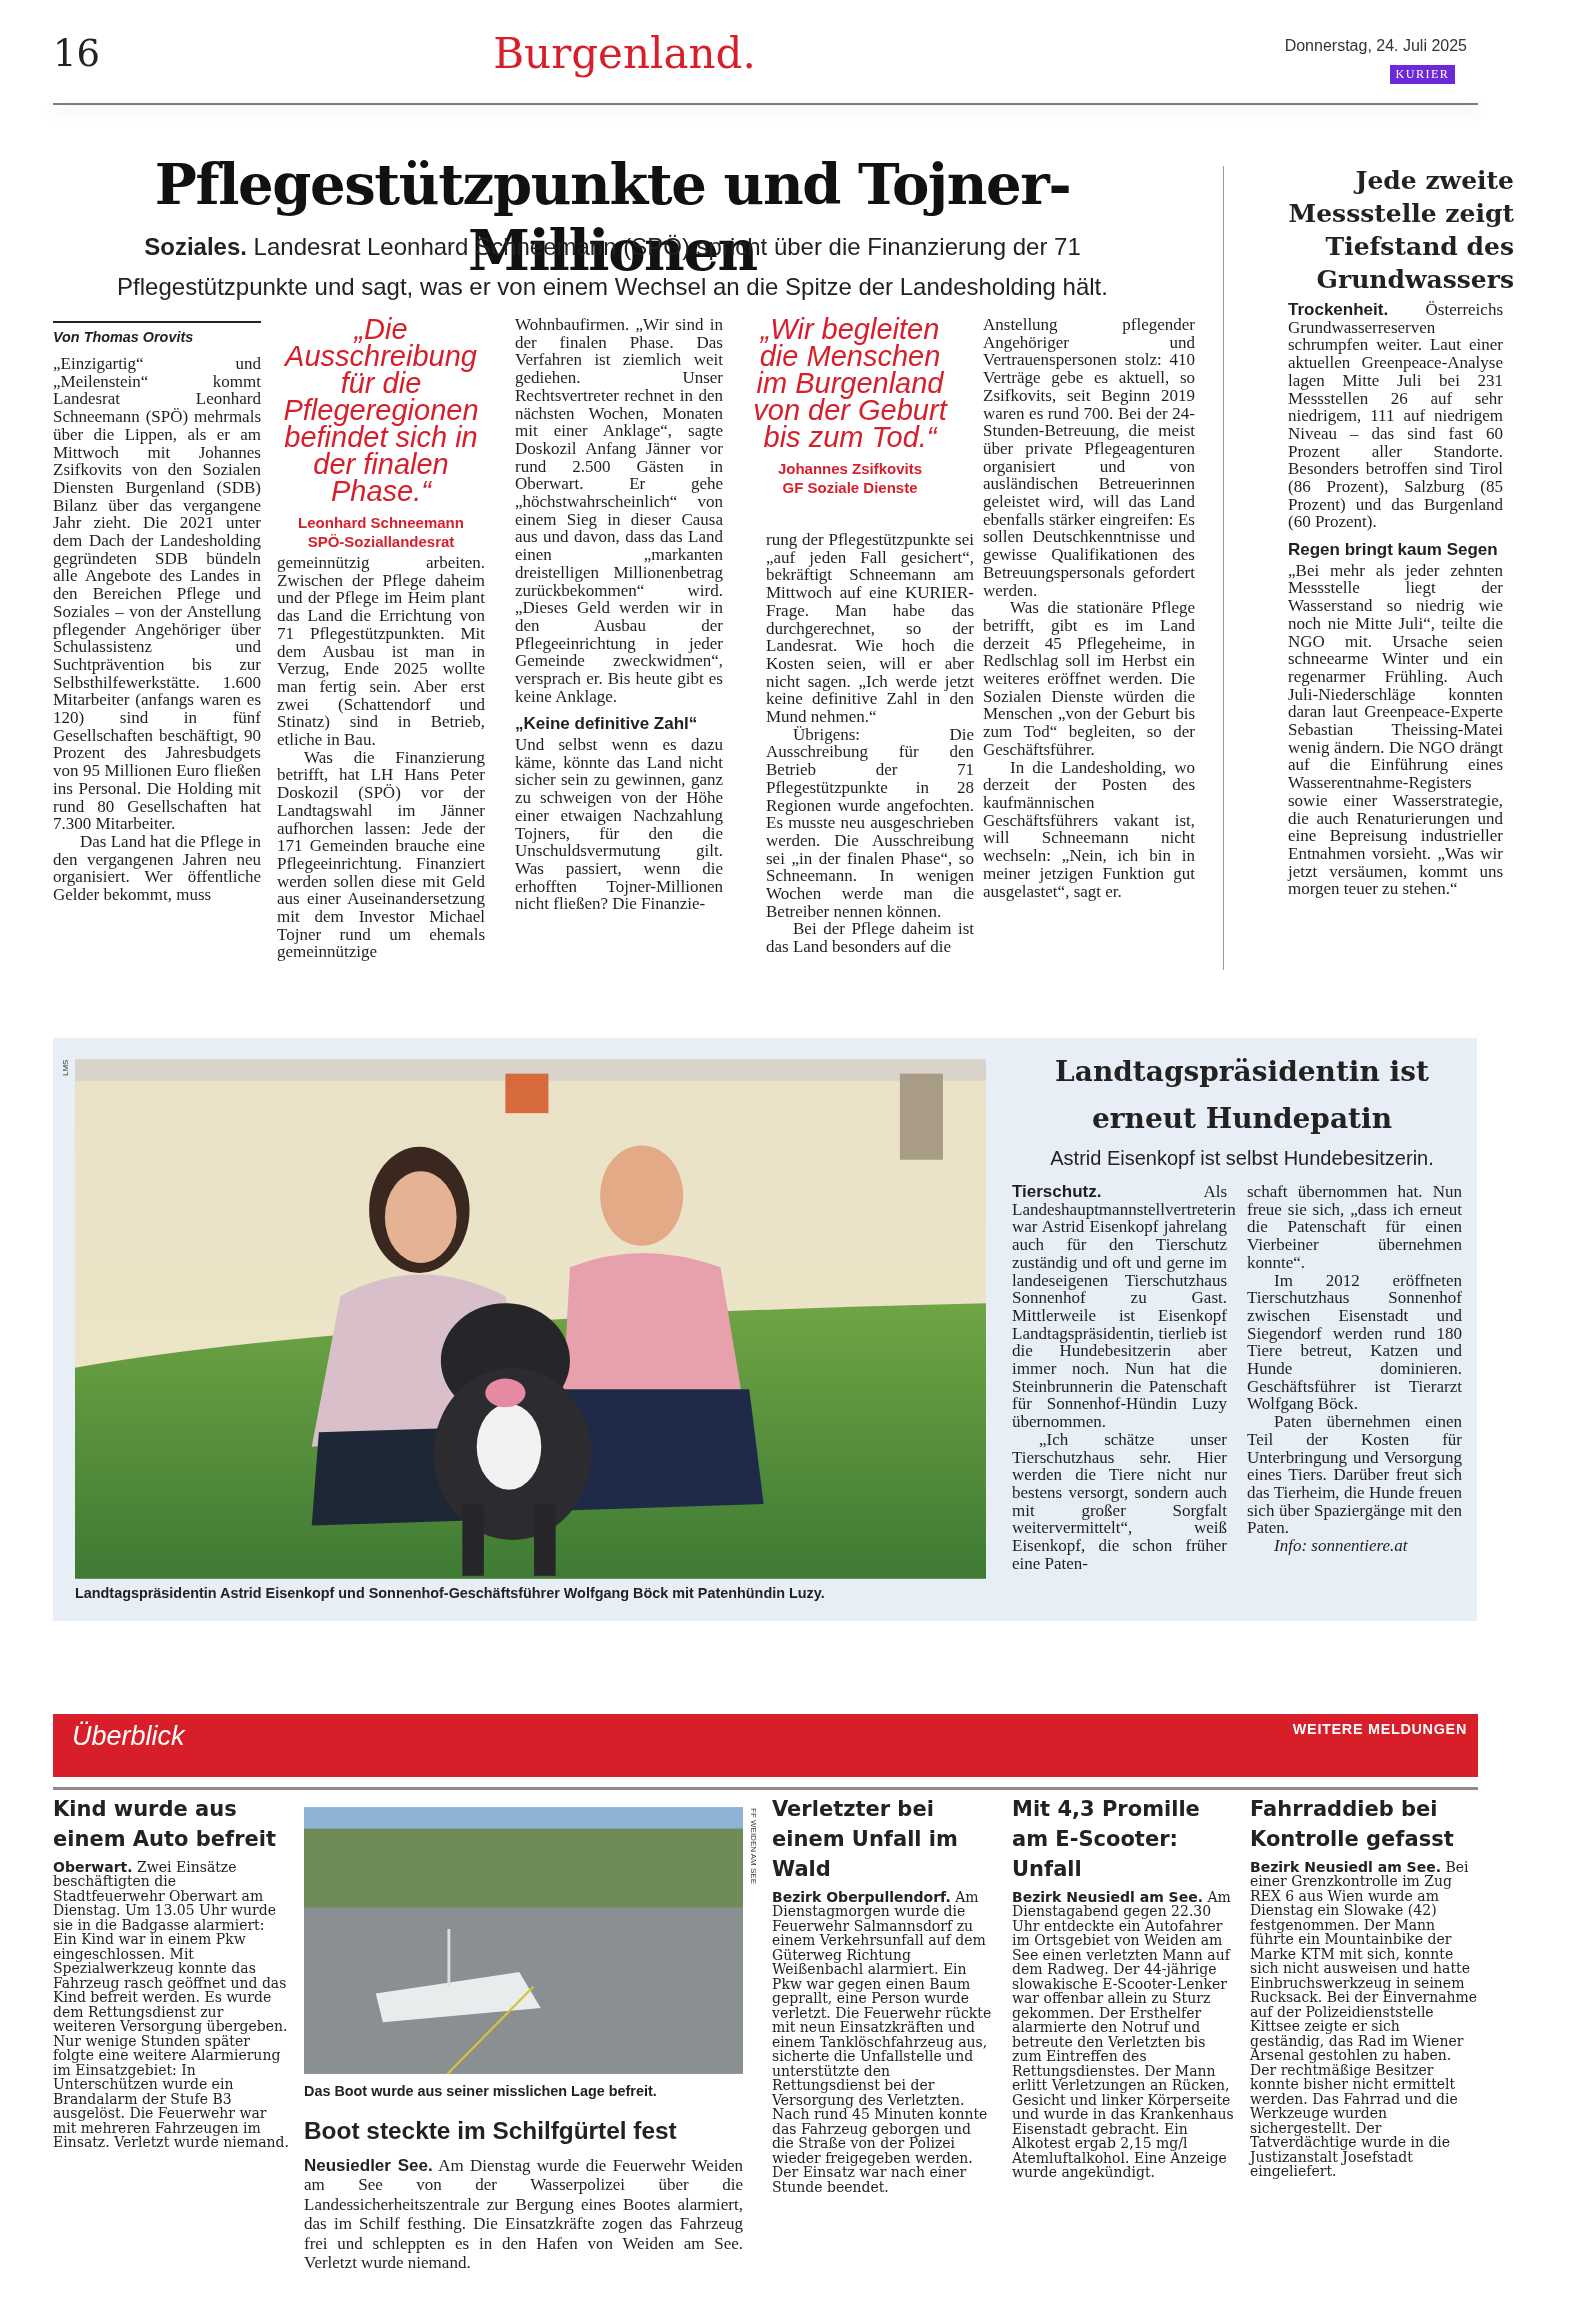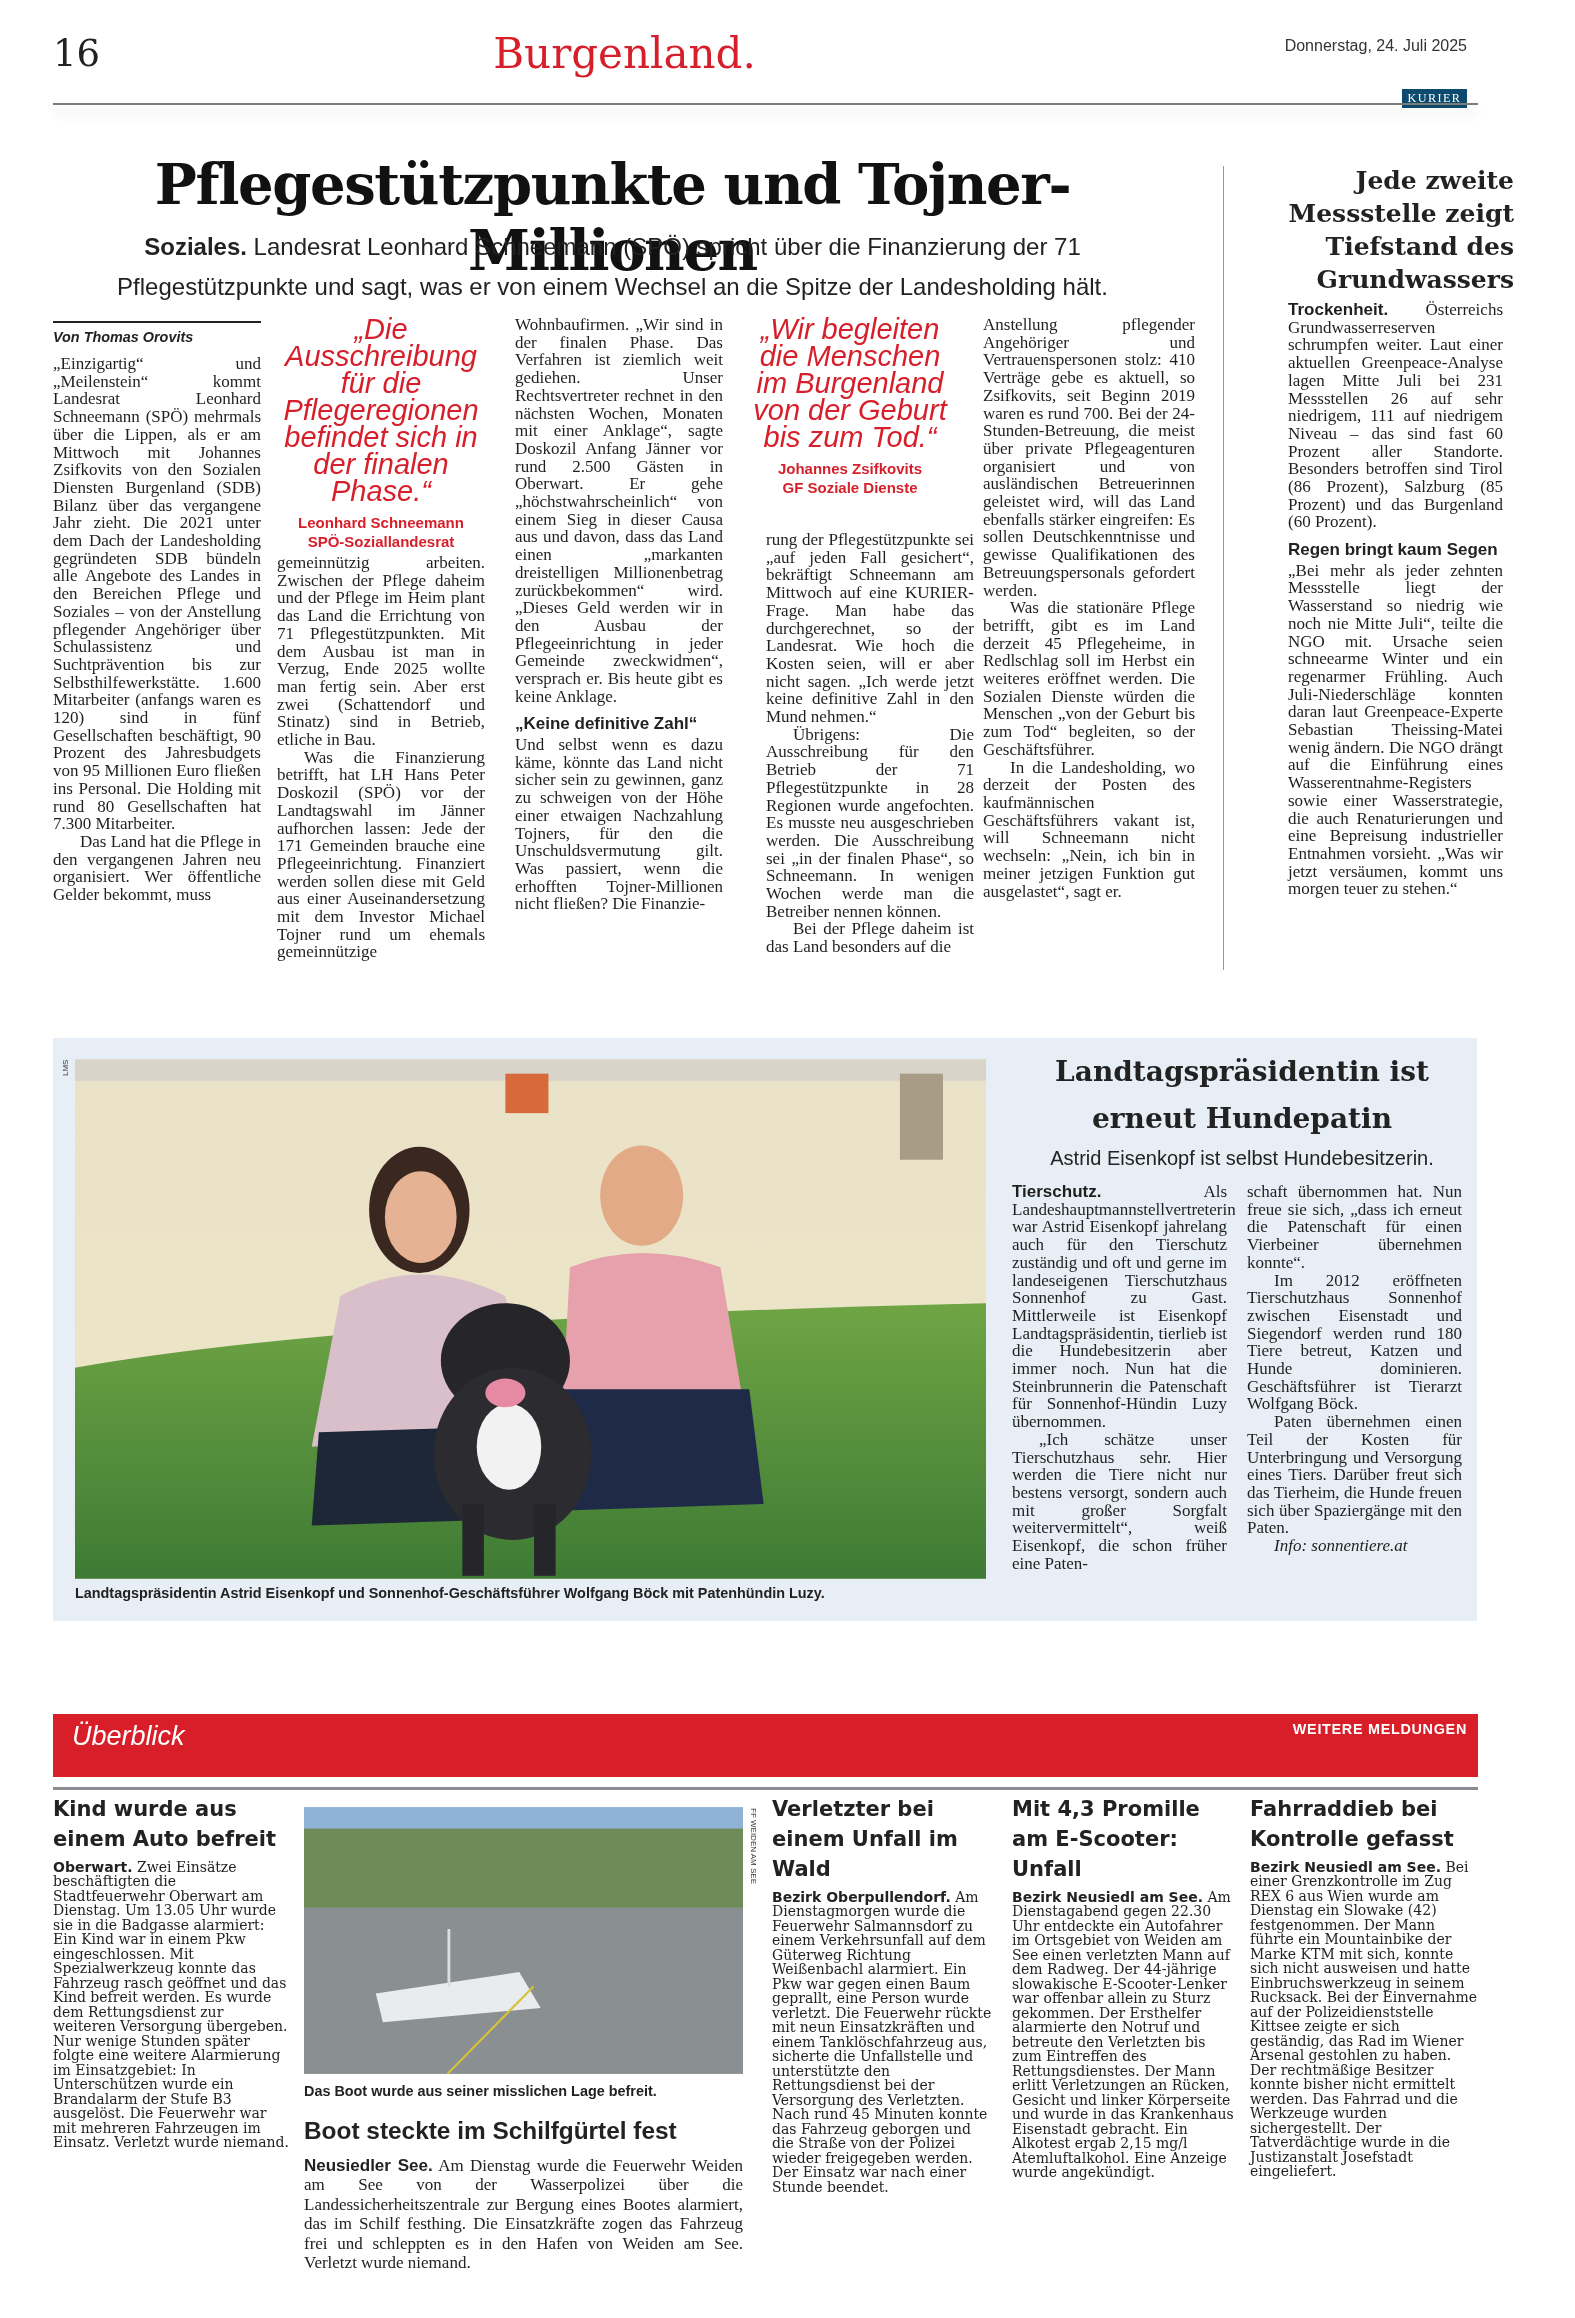--- a/index.html
+++ b/index.html
@@ -5,21 +5,21 @@
   * { box-sizing: border-box; margin: 0; padding: 0; }
   html, body { width: 1575px; height: 2319px; background: #ffffff; overflow: hidden; }
   body { position: relative; font-family: "Liberation Serif", serif; color: #1f1f1f; }
 
   .abs { position: absolute; }
 
   
   .page-num { left: 53px; top: 32px; font-size: 37px; font-family: "DejaVu Serif", serif; color: #222; }
   .section-title { left: 0; width: 1249px; top: 29px; text-align: center; font-size: 42px; color: #d61f2a; font-family: "DejaVu Serif", serif; }
   .date-line { right: 108px; top: 37px; font-size: 16px; color: #333; font-family: "Liberation Sans", sans-serif; }
-  .kurier-badge { right: 108px; top: 65px; background: #0c4a6e; color: #fff; font-size: 12.2px; letter-spacing: 1.4px; padding: 2.2px 5.7px; font-family: "Liberation Serif", serif; margin-top: 24px; }
+  .kurier-badge { right: 120px; top: 65px; background: #6d28d9; color: #fff; font-size: 12.2px; letter-spacing: 1.4px; padding: 2.2px 5.7px; font-family: "Liberation Serif", serif; }
   .mast-rule { left: 53px; width: 1425px; top: 103px; height: 2.2px; background: #7b7b7b; box-shadow: 0 7.2px 13px rgba(0,0,0,0.18); }
 
   
   .main-headline { left: 53px; width: 1119px; top: 151px; text-align: center; font-size: 56px; font-weight: bold; font-family: "DejaVu Serif", serif; letter-spacing: -1.4px; color: #111; }
   .main-sub { left: 53px; width: 1119px; top: 227px; text-align: center; font-size: 24px; line-height: 40px; font-family: "Liberation Sans", sans-serif; color: #222; }
   .main-sub b { font-weight: bold; }
   .vrule { left: 1223px; top: 166px; width: 1.4px; height: 804px; background: #9a9a9a; }
 
   
   .col { position: absolute; font-size: 17px; line-height: 17.7px; text-align: justify; hyphens: auto; color: #1f1f1f; font-family: "Liberation Serif", serif; }

